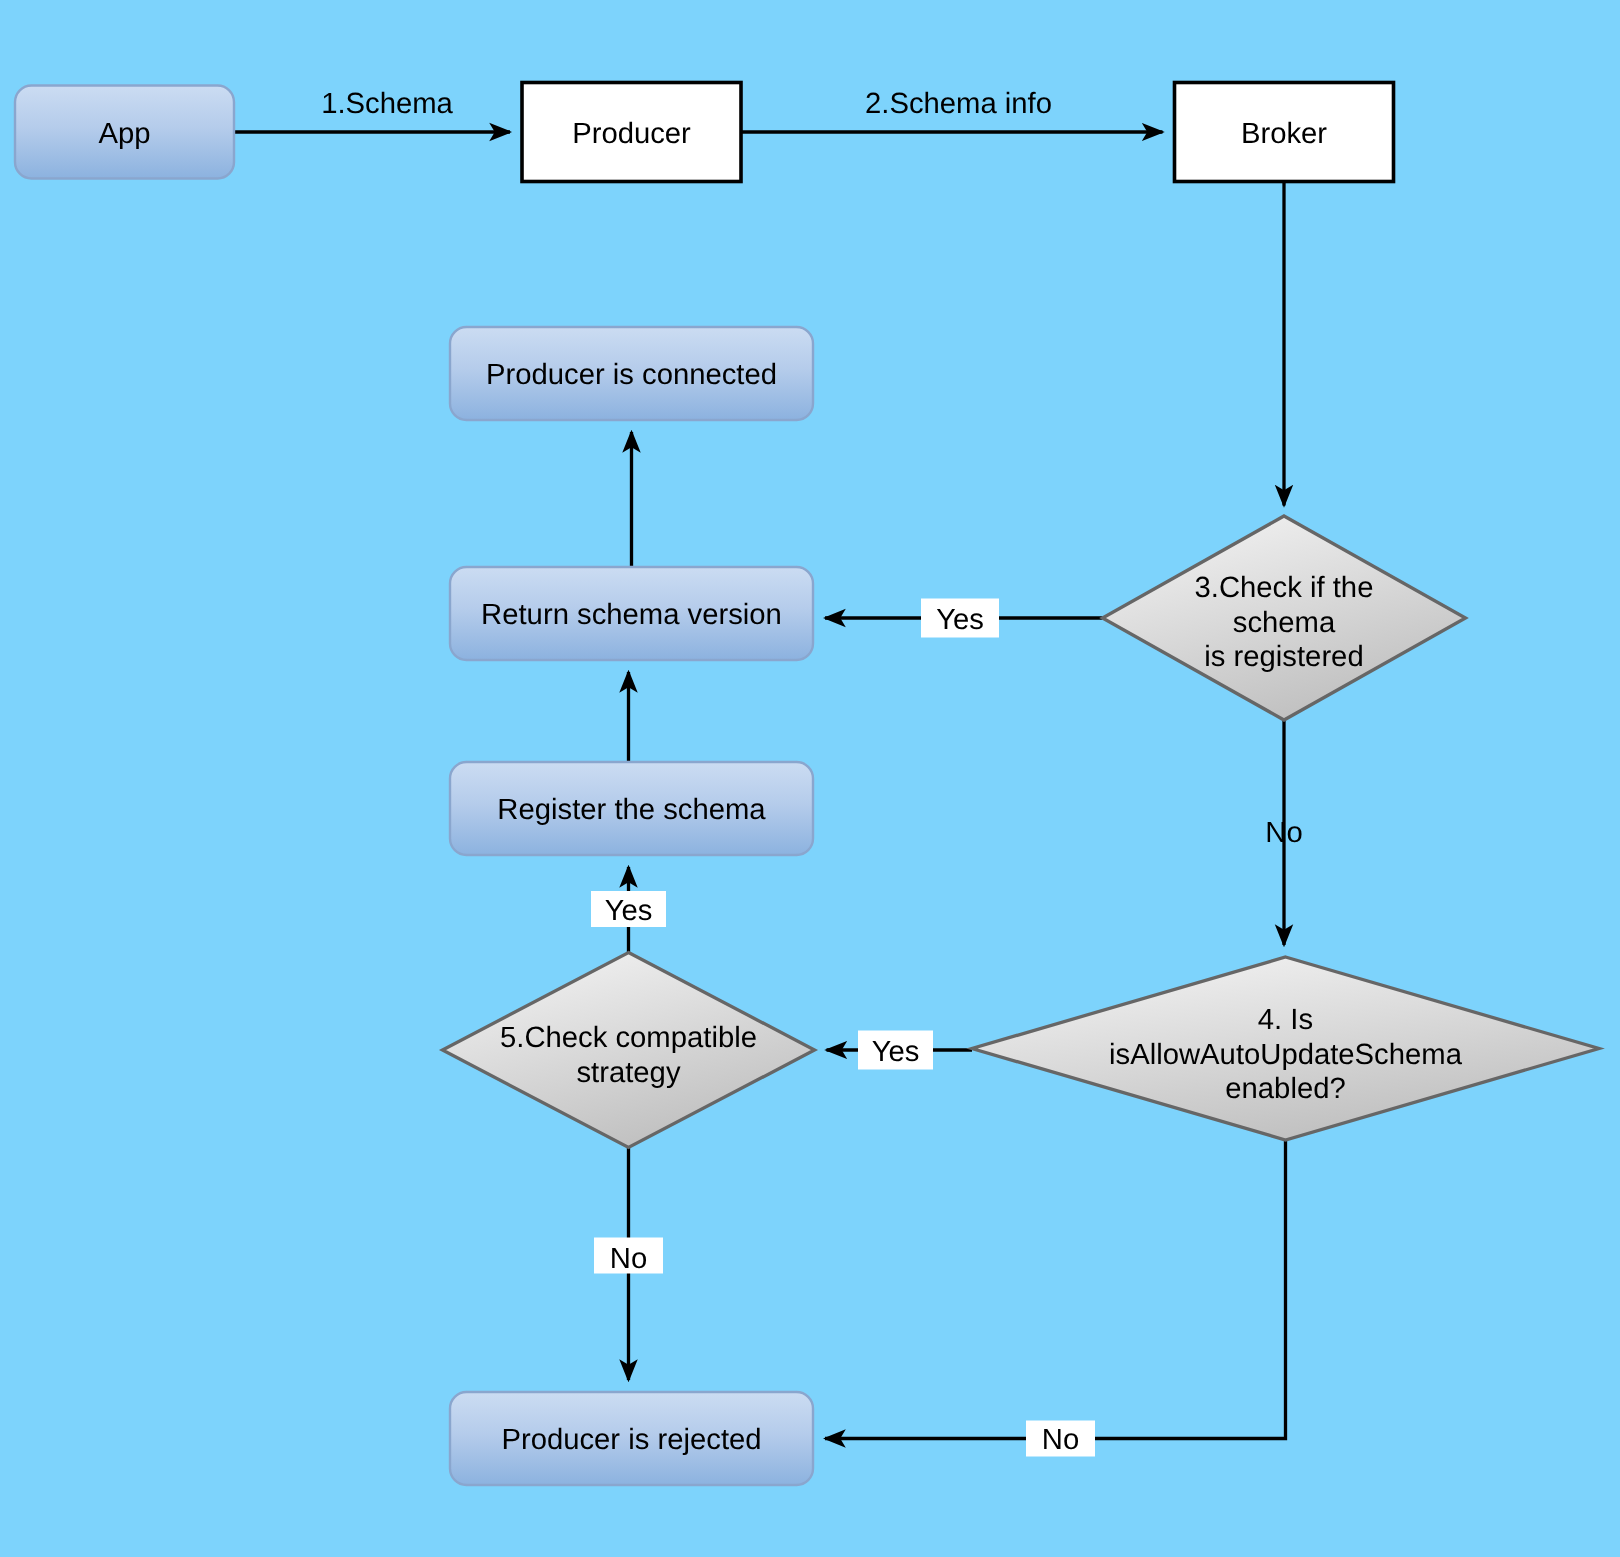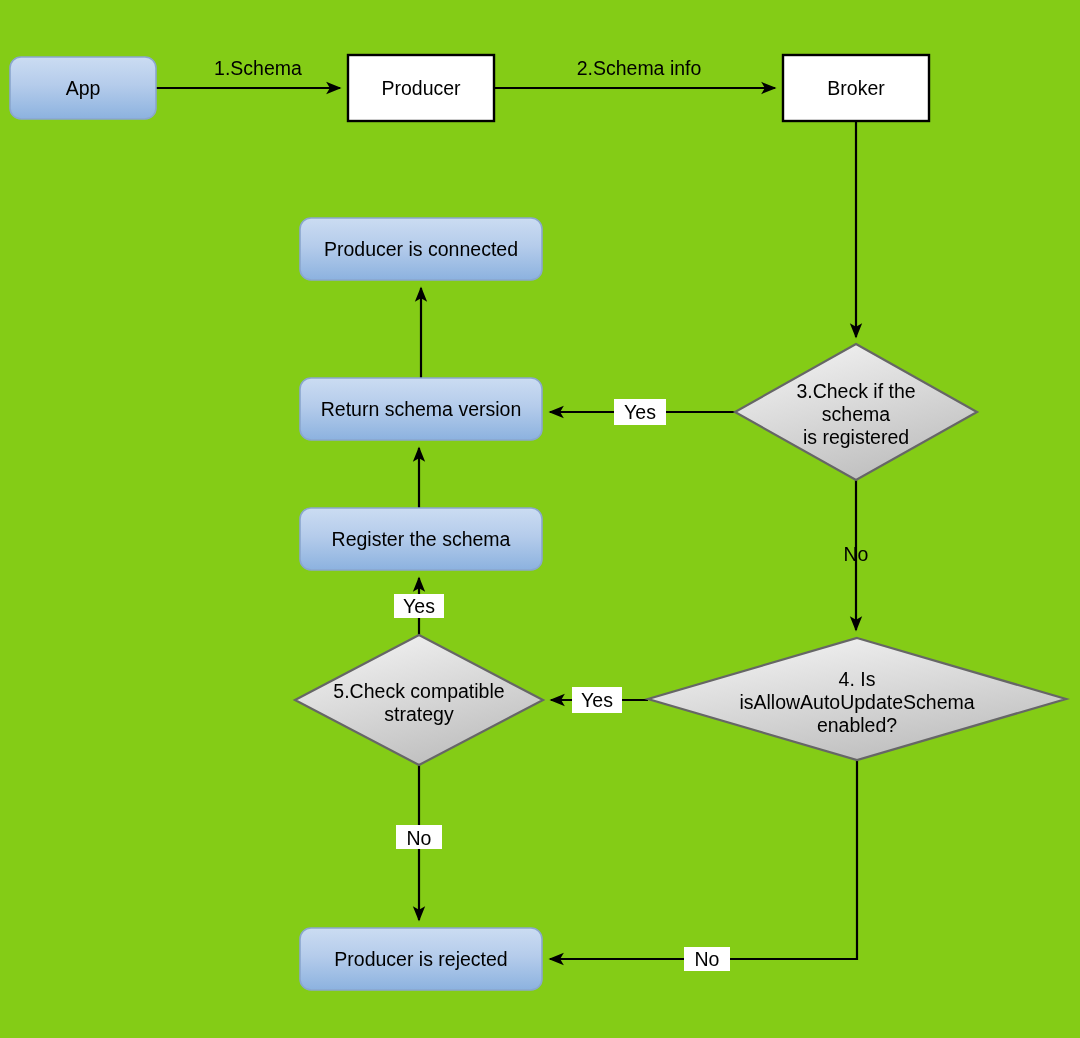--- a/index.html
+++ b/index.html
@@ -7,21 +7,21 @@
     padding: 0;
     background: #ffffff;
   }
   body {
     font-family: "Liberation Sans", sans-serif;
   }
   #canvas {
     position: relative;
     width: 1080px;
     height: 1038px;
-    background: #84cc16;
+    background: #7dd3fc;
     overflow: hidden;
   }
   #flow-svg {
     position: absolute;
     left: 0;
     top: 0;
     width: 1080px;
     height: 1038px;
   }
   .node-label {

